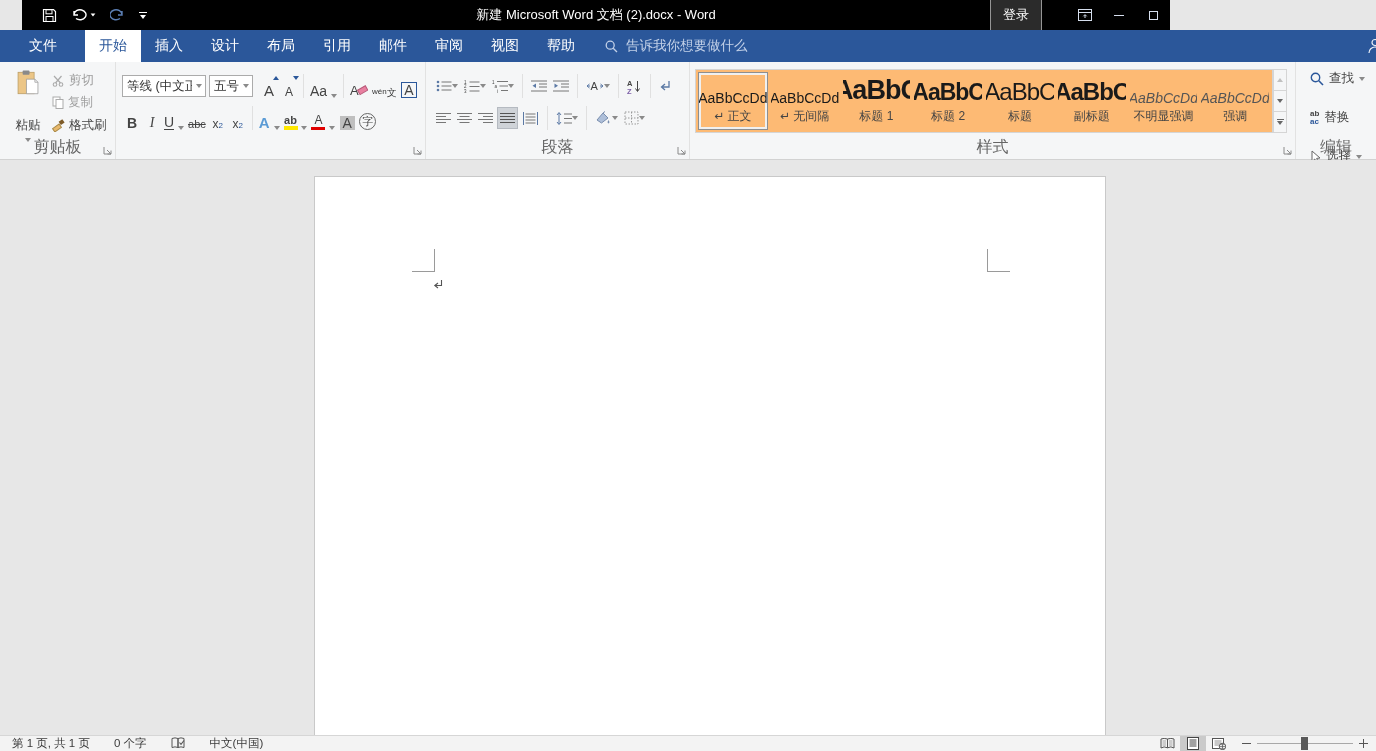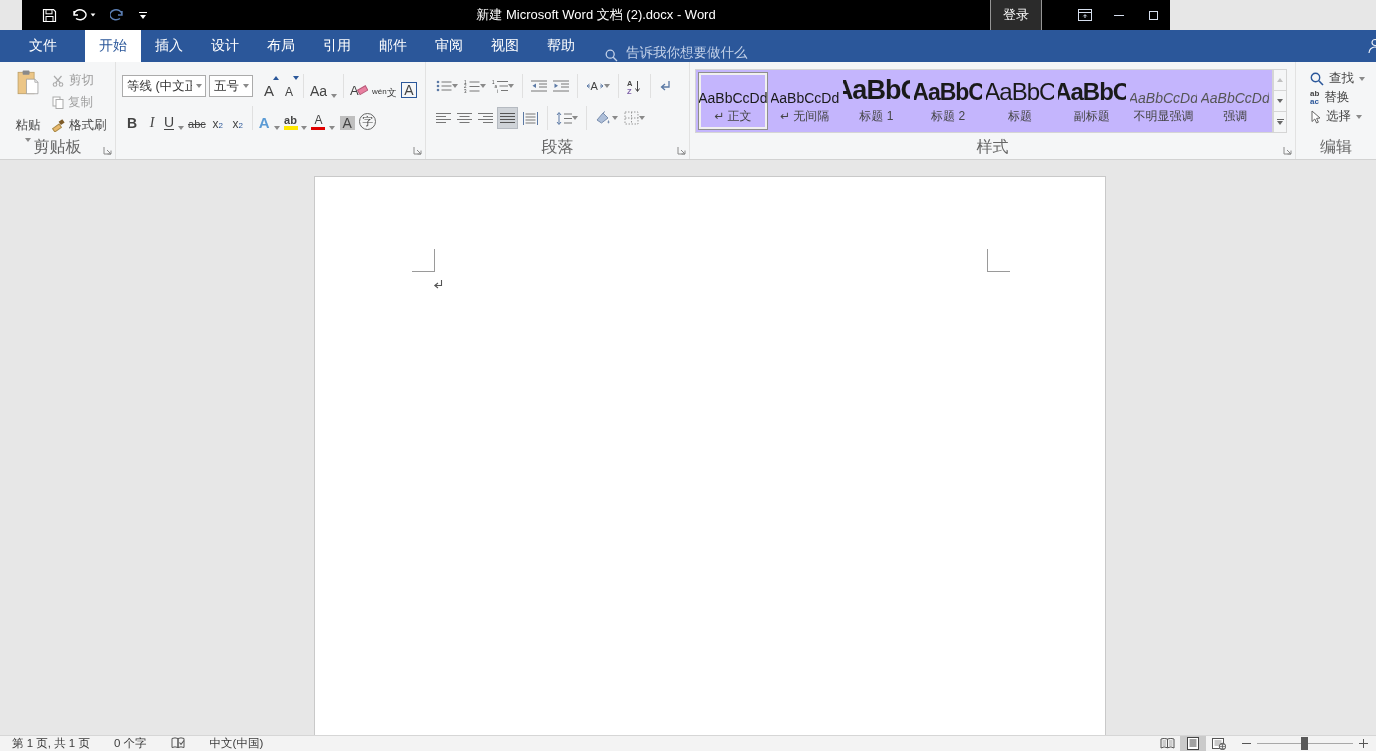--- a/index.html
+++ b/index.html
@@ -16,21 +16,21 @@
   .signin-btn { background:rgba(255,255,255,.17); border:1px solid rgba(255,255,255,.5); color:#fff; font-size:13px; padding:10px 12px; margin-right:26px; }
   .win-btn { width:34px; height:30px; display:flex; align-items:center; justify-content:center; color:#d5deed; }
   .minimize-glyph { width:10px; height:1px; background:#d5deed; }
   .maximize-glyph { width:9px; height:9px; border:1px solid #d5deed; }
 
   
   #tabrow { position:absolute; left:0; top:30px; width:1376px; height:32px; background:#2b579a; display:flex; align-items:stretch; overflow:hidden; }
   .tab { color:#fff; font-size:14px; display:flex; align-items:center; padding:0 14px; cursor:default; }
   .tab.file { padding:0 28px; margin-left:1px; }
   .tab.active { background:#fff; color:#2b579a; }
-  .ribbon-search { display:flex; align-items:flex-end; gap:8px; color:#c3d1e8; font-size:13.5px; padding-left:16px; }
+  .ribbon-search { display:flex; align-items:center; gap:8px; color:#c3d1e8; font-size:13.5px; padding-left:16px; }
   .share-partial { position:absolute; right:-6px; top:8px; color:#e8eef7; }
 
   
   #ribbon { position:absolute; left:0; top:62px; width:1376px; height:98px; background:#f5f6f7; border-bottom:1px solid #d2d2d2; display:flex; }
   .rgroup { position:relative; height:97px; border-right:1px solid #e2e2e2; }
   .rgroup-label { position:absolute; left:0; right:0; bottom:1px; text-align:center; font-size:16px; color:#666; }
   .launcher { position:absolute; right:3px; bottom:3px; width:10px; height:10px; border-left:1px solid transparent; cursor:default; }
   .launcher svg { display:block; }
 
   
@@ -67,42 +67,42 @@
   
   #grp-para { width:264px; }
   .para-row1 { position:absolute; left:8px; top:12px; display:flex; align-items:center; gap:2px; }
   .para-row2 { position:absolute; left:8px; top:44px; display:flex; align-items:center; gap:2px; }
   .pbtn { height:22px; display:flex; align-items:center; justify-content:center; padding:0 2px; position:relative; }
   .pbtn.active { background:#cfd3d8; border:1px solid #b5bac1; }
   .pbtn svg { display:block; }
 
   
   #grp-styles { width:606px; }
-  .styles-gallery { position:absolute; left:5px; top:7px; width:578px; height:64px; background:#c4b5fd; border:1px solid #d5d5d5; display:flex; padding:1px; }
+  .styles-gallery { position:absolute; left:5px; top:7px; width:578px; height:64px; background:#fdba74; border:1px solid #d5d5d5; display:flex; padding:1px; }
   .style-item { width:71px; margin:1px; display:flex; flex-direction:column; align-items:center; justify-content:flex-end; border:1px solid transparent; cursor:default; overflow:hidden; }
   .style-item.selected { border:1px solid #8e8e8e; box-shadow:0 0 0 2px #f0f0f0 inset; }
   .style-prev { height:36px; display:flex; align-items:flex-end; justify-content:center; white-space:nowrap; overflow:hidden; width:100%; color:#1a1a1a; }
   .sp-body { font-size:14px; }
   .sp-h1 { font-size:27px; font-weight:bold; letter-spacing:-1px; }
   .sp-h2 { font-size:23px; font-weight:bold; letter-spacing:-1px; }
   .sp-title { font-size:24px; font-weight:500; letter-spacing:-1px; }
   .sp-sub { font-size:24px; font-weight:bold; letter-spacing:-1px; }
   .sp-it { font-size:14px; font-style:italic; color:#555; }
   .style-name { font-size:12px; color:#444; padding:2px 0 4px; white-space:nowrap; }
   .styles-scroll { position:absolute; left:583px; top:7px; width:14px; height:64px; display:flex; flex-direction:column; }
   .ss-btn { flex:1; background:#f5f6f7; border:1px solid #d5d5d5; border-top:none; display:flex; align-items:center; justify-content:center; }
   .ss-btn:first-child { border-top:1px solid #d5d5d5; }
   .tri-up { width:0;height:0;border-left:3.5px solid transparent;border-right:3.5px solid transparent;border-bottom:4px solid #c0c0c0; }
   .tri-dn { width:0;height:0;border-left:3.5px solid transparent;border-right:3.5px solid transparent;border-top:4px solid #666; }
   .more-bar { display:flex; flex-direction:column; align-items:center; gap:1px; }
   .more-bar i { display:block; width:7px; height:1px; background:#666; }
 
   
   #grp-edit { flex:1; border-right:none; }
-  .edit-col { position:absolute; left:14px; top:8px; display:flex; flex-direction:column; gap:2px; font-size:12.5px; color:#444; }
+  .edit-col { position:absolute; left:14px; top:8px; display:flex; flex-direction:column; gap:22px; font-size:12.5px; color:#444; }
   .edit-item { display:flex; align-items:center; gap:5px; white-space:nowrap; }
   .mini-ab { font-size:8px; line-height:1; color:#2b579a; font-weight:bold; display:flex; flex-direction:column; }
 
   
   #docarea { position:absolute; left:0; top:160px; width:1376px; height:575px; background:#e7e7e7; overflow:hidden; }
   #page { position:absolute; left:314px; top:16px; width:792px; height:600px; background:#fff; border:1px solid #c9c9c9; border-bottom:none; }
   .cropmark { position:absolute; width:23px; height:23px; }
   .cm-tl { left:97px; top:72px; border-right:1px solid #9a9a9a; border-bottom:1px solid #9a9a9a; }
   .cm-tr { left:672px; top:72px; border-left:1px solid #9a9a9a; border-bottom:1px solid #9a9a9a; }
   .pilcrow { position:absolute; left:118px; top:99px; }

